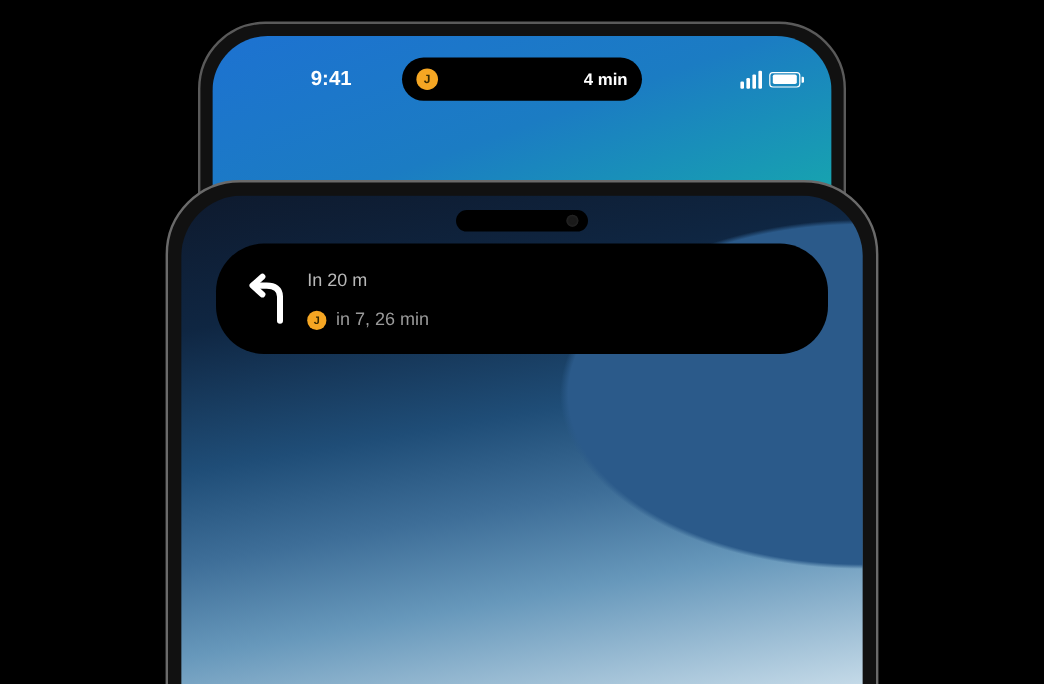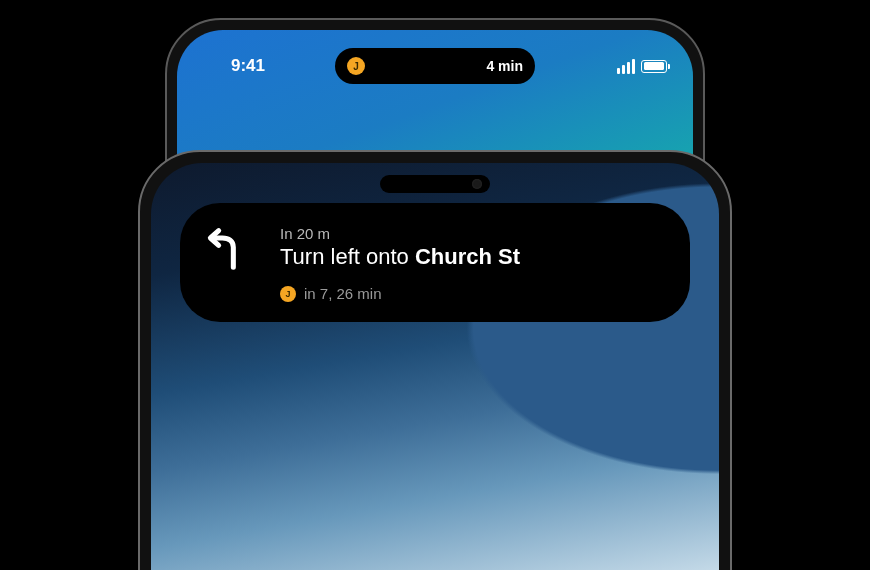--- a/index.html
+++ b/index.html
@@ -43,21 +43,21 @@
       height: 40px;
       display: flex;
       align-items: center;
       justify-content: space-between;
       padding: 0 26px;
       color: #fff;
       font-size: 17px;
       font-weight: 600;
     }
 
-    .statusbar .left  { width: 90px; text-align: center; }
+    .statusbar .left  { width: 90px; text-align: right; }
     .statusbar .right { width: 90px; display:flex; align-items:center; justify-content:flex-end; gap:6px;}
 
     .island-compact {
       position: relative;
       width: 200px;
       height: 36px;
       background: #000;
       border-radius: 20px;
       display: flex;
       align-items: center;
@@ -129,21 +129,21 @@
     .island-expanded {
       position: absolute;
       top: 40px;
       left: 50%;
       transform: translateX(-50%);
       width: 510px;
       background:#000;
       border-radius: 40px;
       padding: 22px 26px 20px 24px;
       display:flex;
-      gap:32px;
+      gap:8px;
       color:#fff;
     }
 
     .turn-arrow{
       width:44px;height:44px;flex-shrink:0;margin-top:2px;
     }
     .turn-arrow svg{width:100%;height:100%;display:block;}
 
     .island-text{flex:1;min-width:0;}
 
@@ -212,23 +212,20 @@
 
       <span class="turn-arrow">
         <svg viewBox="0 0 48 48" fill="none" stroke="#fff" stroke-width="5.5" stroke-linecap="round" stroke-linejoin="round">
           <path d="M32 44 V22 C32 15 27 12 20 12 H8"></path>
           <path d="M16 4 L7 12 L16 20"></path>
         </svg>
       </span>
 
       <div class="island-text">
         <div class="distance">In 20 m</div>
-        <div class="instruction">
-          <span>Turn left onto </span><span class="bold">Church St</span>
-        </div>
 
         <div class="eta-row">
           <span class="orange-dot small">J</span>
           <span>in 7, 26 min</span>
         </div>
       </div>
 
     </div>
 
   </div>

